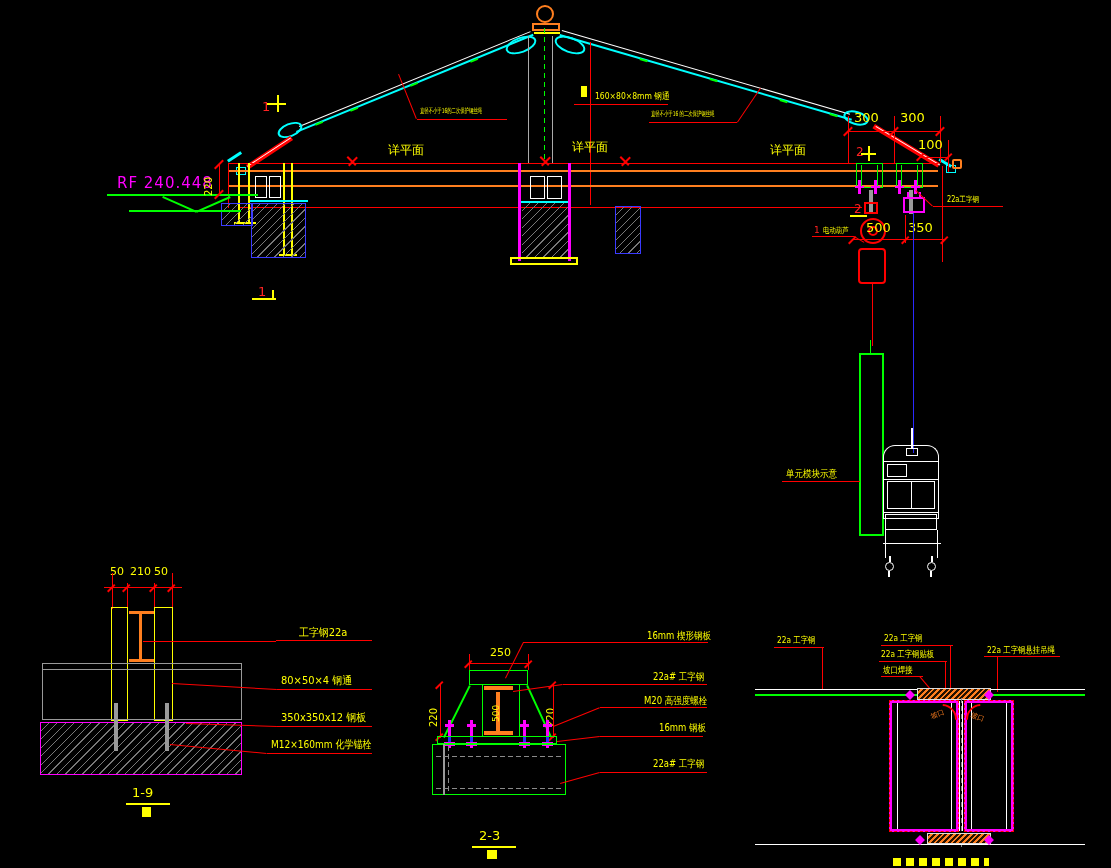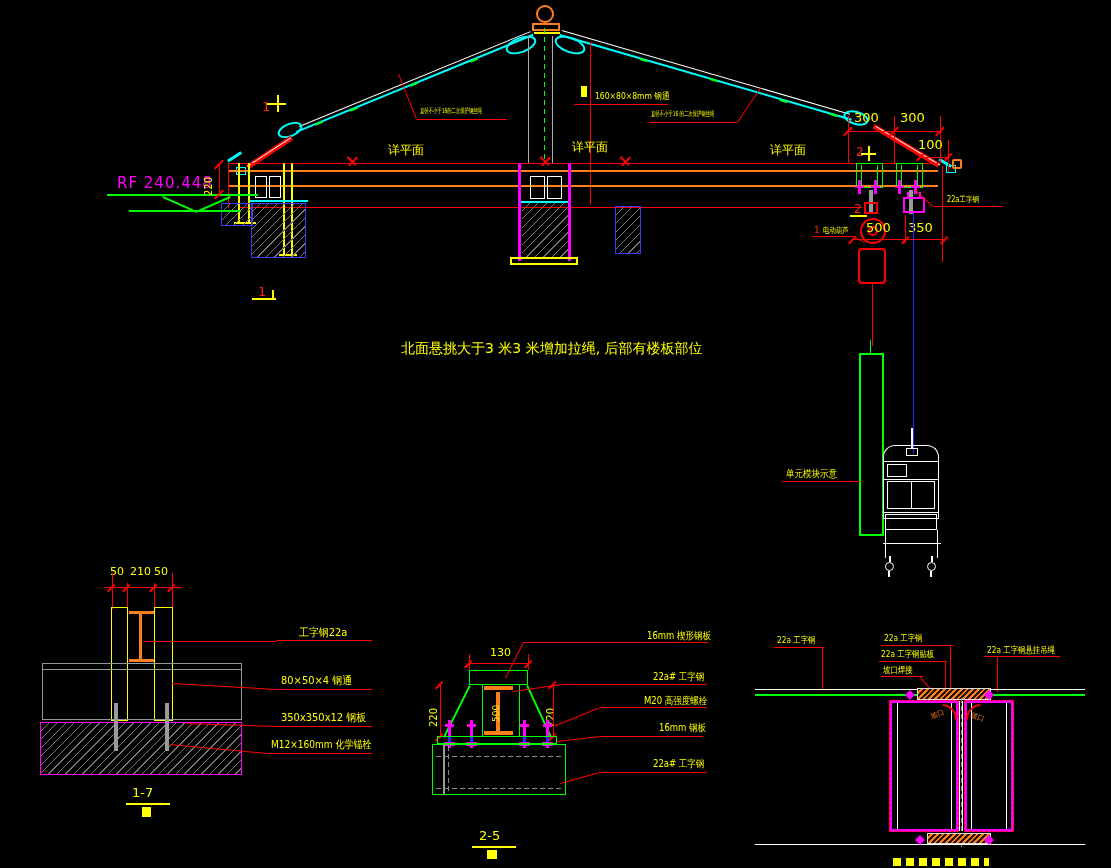--- a/index.html
+++ b/index.html
@@ -215,21 +215,20 @@
   <div class="L wht" style="left:885px;top:530px;width:1px;height:28px"></div>
   <div class="L wht" style="left:937px;top:530px;width:1px;height:28px"></div>
   <div class="L wht" style="left:883px;top:543px;width:58px;height:1px"></div>
   <div class="L wht" style="left:889px;top:556px;width:2px;height:6px"></div>
   <div class="bx" style="left:885px;top:562px;width:9px;height:9px;border:1px solid #fff;border-radius:50%"></div>
   <div class="L wht" style="left:888px;top:571px;width:2px;height:6px"></div>
   <div class="L wht" style="left:931px;top:556px;width:2px;height:6px"></div>
   <div class="bx" style="left:927px;top:562px;width:9px;height:9px;border:1px solid #fff;border-radius:50%"></div>
   <div class="L wht" style="left:930px;top:571px;width:2px;height:6px"></div>
 
-  <div class="t" style="left:401px;top:341px;font-size:14px">北面悬挑大于3 米3 米增加拉绳, 后部有楼板部位</div>
 </div>
 
 <div class="lay">
   <div class="t" style="left:110px;top:566px;font-size:11px">50</div>
   <div class="t" style="left:130px;top:566px;font-size:11px">210</div>
   <div class="t" style="left:154px;top:566px;font-size:11px">50</div>
   <div class="L red" style="left:104px;top:587px;width:78px;height:1px"></div>
   <div class="L red" style="left:107px;top:591px;width:10px;height:1.5px;transform:rotate(-45deg)"></div>
   <div class="L red" style="left:122px;top:591px;width:10px;height:1.5px;transform:rotate(-45deg)"></div>
   <div class="L red" style="left:149px;top:591px;width:10px;height:1.5px;transform:rotate(-45deg)"></div>
@@ -244,40 +243,40 @@
   <div class="L org" style="left:129px;top:611px;width:25px;height:3px"></div>
   <div class="L org" style="left:139px;top:614px;width:3px;height:45px"></div>
   <div class="L org" style="left:129px;top:659px;width:25px;height:3px"></div>
 
   <div class="bx" style="left:42px;top:663px;width:200px;height:57px;border:1px solid #999"></div>
   <div class="L gry" style="left:43px;top:669px;width:198px;height:1px"></div>
   <div class="bx hg" style="left:40px;top:722px;width:202px;height:53px;border:1.5px solid #f0f"></div>
   <div class="L gry" style="left:114px;top:703px;width:4px;height:48px"></div>
   <div class="L gry" style="left:165px;top:703px;width:4px;height:48px"></div>
 
-  <div class="t" style="left:132px;top:786px;font-size:13px">1-7</div>
+  <div class="t" style="left:132px;top:786px;font-size:13px">1-9</div>
   <div class="L yel" style="left:126px;top:803px;width:44px;height:2px"></div>
   <div class="bx yel" style="left:142px;top:807px;width:9px;height:10px"></div>
 
   <div class="t" style="left:299px;top:627px;font-size:11px;transform:scaleX(.9)">工字钢22a</div>
   <div class="L red" style="left:276px;top:640px;width:96px;height:1px"></div>
   <div class="L red" style="left:143px;top:641px;width:133px;height:1px"></div>
   <div class="t" style="left:281px;top:675px;font-size:11px;transform:scaleX(.9)">80×50×4 钢通</div>
   <div class="L red" style="left:277px;top:689px;width:95px;height:1px"></div>
   <div class="L red" style="left:172px;top:683px;width:105px;height:1px;transform:rotate(3.3deg)"></div>
   <div class="t" style="left:281px;top:712px;font-size:11px;transform:scaleX(.9)">350x350x12 钢板</div>
   <div class="L red" style="left:277px;top:726px;width:95px;height:1px"></div>
   <div class="L red" style="left:186px;top:723px;width:91px;height:1px;transform:rotate(1.9deg)"></div>
   <div class="t" style="left:271px;top:739px;font-size:11px;transform:scaleX(.82)">M12×160mm 化学锚栓</div>
   <div class="L red" style="left:267px;top:753px;width:105px;height:1px"></div>
   <div class="L red" style="left:170px;top:744px;width:97px;height:1px;transform:rotate(5.3deg)"></div>
 </div>
 
 <div class="lay">
-  <div class="t" style="left:490px;top:647px;font-size:11px">130</div>
+  <div class="t" style="left:490px;top:647px;font-size:11px">250</div>
   <div class="L red" style="left:469px;top:663px;width:60px;height:1px"></div>
   <div class="L red" style="left:464px;top:667px;width:10px;height:1.5px;transform:rotate(-45deg)"></div>
   <div class="L red" style="left:524px;top:667px;width:10px;height:1.5px;transform:rotate(-45deg)"></div>
   <div class="L red" style="left:469px;top:654px;width:1px;height:16px"></div>
   <div class="L red" style="left:528px;top:654px;width:1px;height:16px"></div>
 
   <div class="bx" style="left:469px;top:670px;width:59px;height:15px;border:1.5px solid #0f0"></div>
   <div class="L grn" style="left:443px;top:737px;width:58px;height:2px;transform:rotate(-63.4deg)"></div>
   <div class="L grn" style="left:528px;top:685px;width:57px;height:2px;transform:rotate(65.2deg)"></div>
   <div class="L grn" style="left:482px;top:685px;width:1px;height:52px"></div>
@@ -313,21 +312,21 @@
   <div class="L mag" style="left:542px;top:742px;width:11px;height:4px"></div>
   <div class="L blu" style="left:546px;top:736px;width:3px;height:6px"></div>
 
   <div class="bx" style="left:437px;top:736px;width:120px;height:8px;border:1.5px solid #0f0"></div>
   <div class="bx" style="left:432px;top:744px;width:134px;height:51px;border:1.5px solid #0f0"></div>
   <div class="L gry" style="left:443px;top:744px;width:2px;height:51px"></div>
   <div class="L hdash" style="left:436px;top:756px;width:126px;height:1px"></div>
   <div class="L hdash" style="left:436px;top:788px;width:126px;height:1px"></div>
   <div class="L vdash" style="left:448px;top:746px;width:1px;height:48px"></div>
 
-  <div class="t" style="left:479px;top:829px;font-size:13px">2-5</div>
+  <div class="t" style="left:479px;top:829px;font-size:13px">2-3</div>
   <div class="L yel" style="left:472px;top:846px;width:44px;height:2px"></div>
   <div class="bx yel" style="left:487px;top:850px;width:10px;height:9px"></div>
 
   <div class="t" style="left:647px;top:631px;font-size:10px;transform:scaleX(.85)">16mm 楔形钢板</div>
   <div class="L red" style="left:600px;top:642px;width:108px;height:1px"></div>
   <div class="L red" style="left:523px;top:642px;width:77px;height:1px"></div>
   <div class="L red" style="left:505px;top:678px;width:40px;height:1px;transform:rotate(-63.4deg)"></div>
   <div class="t" style="left:653px;top:672px;font-size:10px;transform:scaleX(.85)">22a# 工字钢</div>
   <div class="L red" style="left:600px;top:684px;width:107px;height:1px"></div>
   <div class="L red" style="left:563px;top:684px;width:37px;height:1px"></div>

